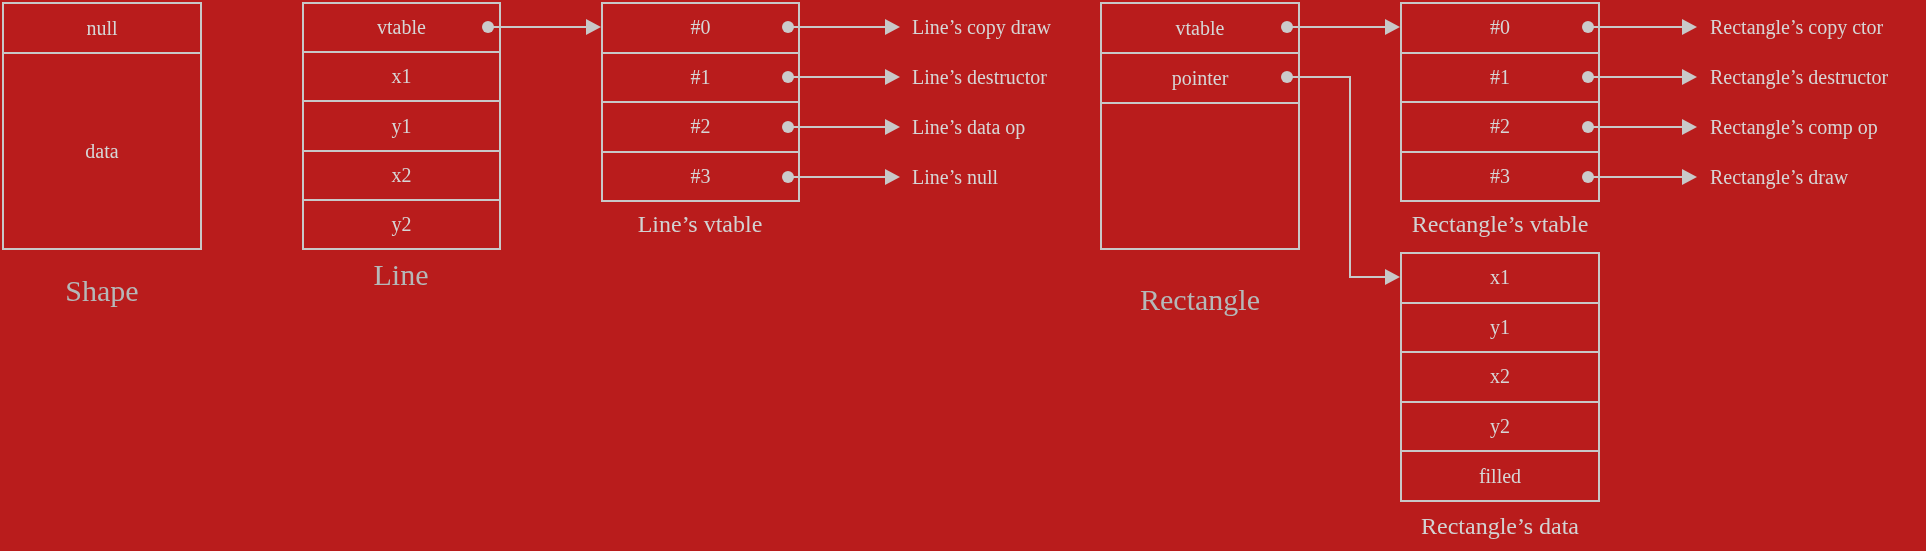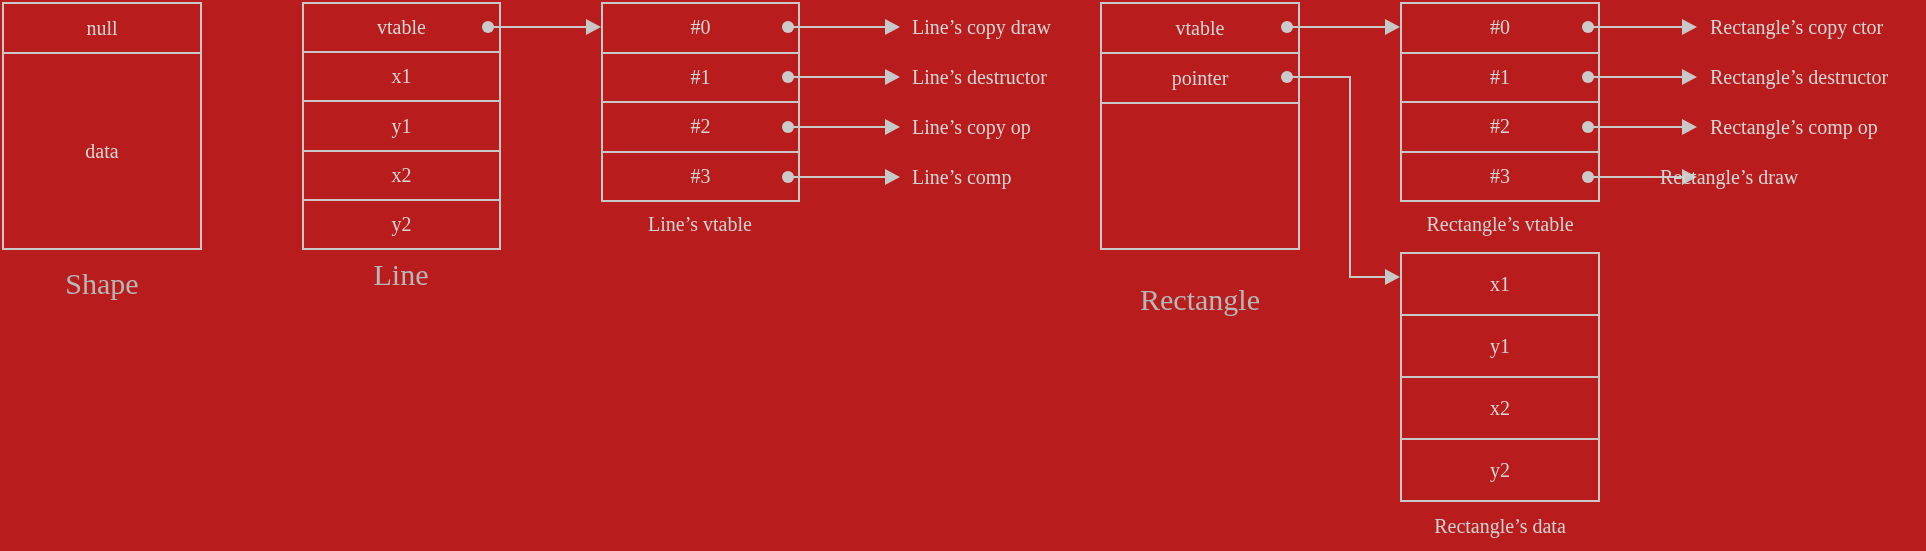--- a/index.html
+++ b/index.html
@@ -36,21 +36,21 @@
   .cell.fixed { flex: none; }
   .overlay {
     position: absolute;
     left: 0; top: 0;
     pointer-events: none;
   }
   .caption {
     position: absolute;
     transform: translate(-50%, -50%);
     color: #d2d2d2;
-    font-size: 20px;
+    font-size: 24px;
     white-space: nowrap;
   }
   .biglabel {
     position: absolute;
     transform: translate(-50%, -50%);
     color: #b5b8b8;
     font-size: 30px;
     white-space: nowrap;
   }
   .target {
@@ -97,20 +97,21 @@
     <div class="cell">#1</div>
     <div class="cell">#2</div>
     <div class="cell">#3</div>
   </div>
 
   <div class="membox" style="left:1400px; top:252px; width:200px; height:250px;">
     <div class="cell">x1</div>
     <div class="cell">y1</div>
     <div class="cell">x2</div>
     <div class="cell">y2</div>
+    <div class="cell">filled</div>
   </div>
 
   <svg class="overlay" width="1926" height="551" viewBox="0 0 1926 551">
     <g stroke="#c8c8c8" stroke-width="2" fill="none">
       <line x1="488" y1="27" x2="587" y2="27"></line>
       <line x1="788" y1="27" x2="887" y2="27"></line>
       <line x1="788" y1="77" x2="887" y2="77"></line>
       <line x1="788" y1="127" x2="887" y2="127"></line>
       <line x1="788" y1="177" x2="887" y2="177"></line>
       <line x1="1287" y1="27" x2="1387" y2="27"></line>
@@ -143,29 +144,29 @@
       <polygon points="1385,269 1385,285 1400,277"></polygon>
       <polygon points="1682,19 1682,35 1697,27"></polygon>
       <polygon points="1682,69 1682,85 1697,77"></polygon>
       <polygon points="1682,119 1682,135 1697,127"></polygon>
       <polygon points="1682,169 1682,185 1697,177"></polygon>
     </g>
   </svg>
 
   <div class="target" style="left:912px; top:27px;">Line’s copy draw</div>
   <div class="target" style="left:912px; top:77px;">Line’s destructor</div>
-  <div class="target" style="left:912px; top:127px;">Line’s copy op</div>
-  <div class="target" style="left:912px; top:177px;">Line’s comp</div>
+  <div class="target" style="left:912px; top:127px;">Line’s data op</div>
+  <div class="target" style="left:912px; top:177px;">Line’s null</div>
 
   <div class="target" style="left:1710px; top:77px;">Rectangle’s destructor</div>
   <div class="target" style="left:1710px; top:27px;">Rectangle’s copy ctor</div>
   <div class="target" style="left:1710px; top:127px;">Rectangle’s comp op</div>
-  <div class="target" style="left:1660px; top:177px;text-align:center;">Rectangle’s draw</div>
+  <div class="target" style="left:1710px; top:177px;text-align:center;">Rectangle’s draw</div>
 
   <div class="caption" style="left:700px; top:224px;">Line’s vtable</div>
   <div class="caption" style="left:1500px; top:224px;">Rectangle’s vtable</div>
   <div class="caption" style="left:1500px; top:526px;text-align:right;">Rectangle’s data</div>
 
-  <div class="biglabel" style="left:102px; top:284px;">Shape</div>
+  <div class="biglabel" style="left:102px; top:291px;">Shape</div>
   <div class="biglabel" style="left:401px; top:275px;">Line</div>
   <div class="biglabel" style="left:1200px; top:275px;margin-top:25px;">Rectangle</div>
 
 </div>
 
 </body></html>

